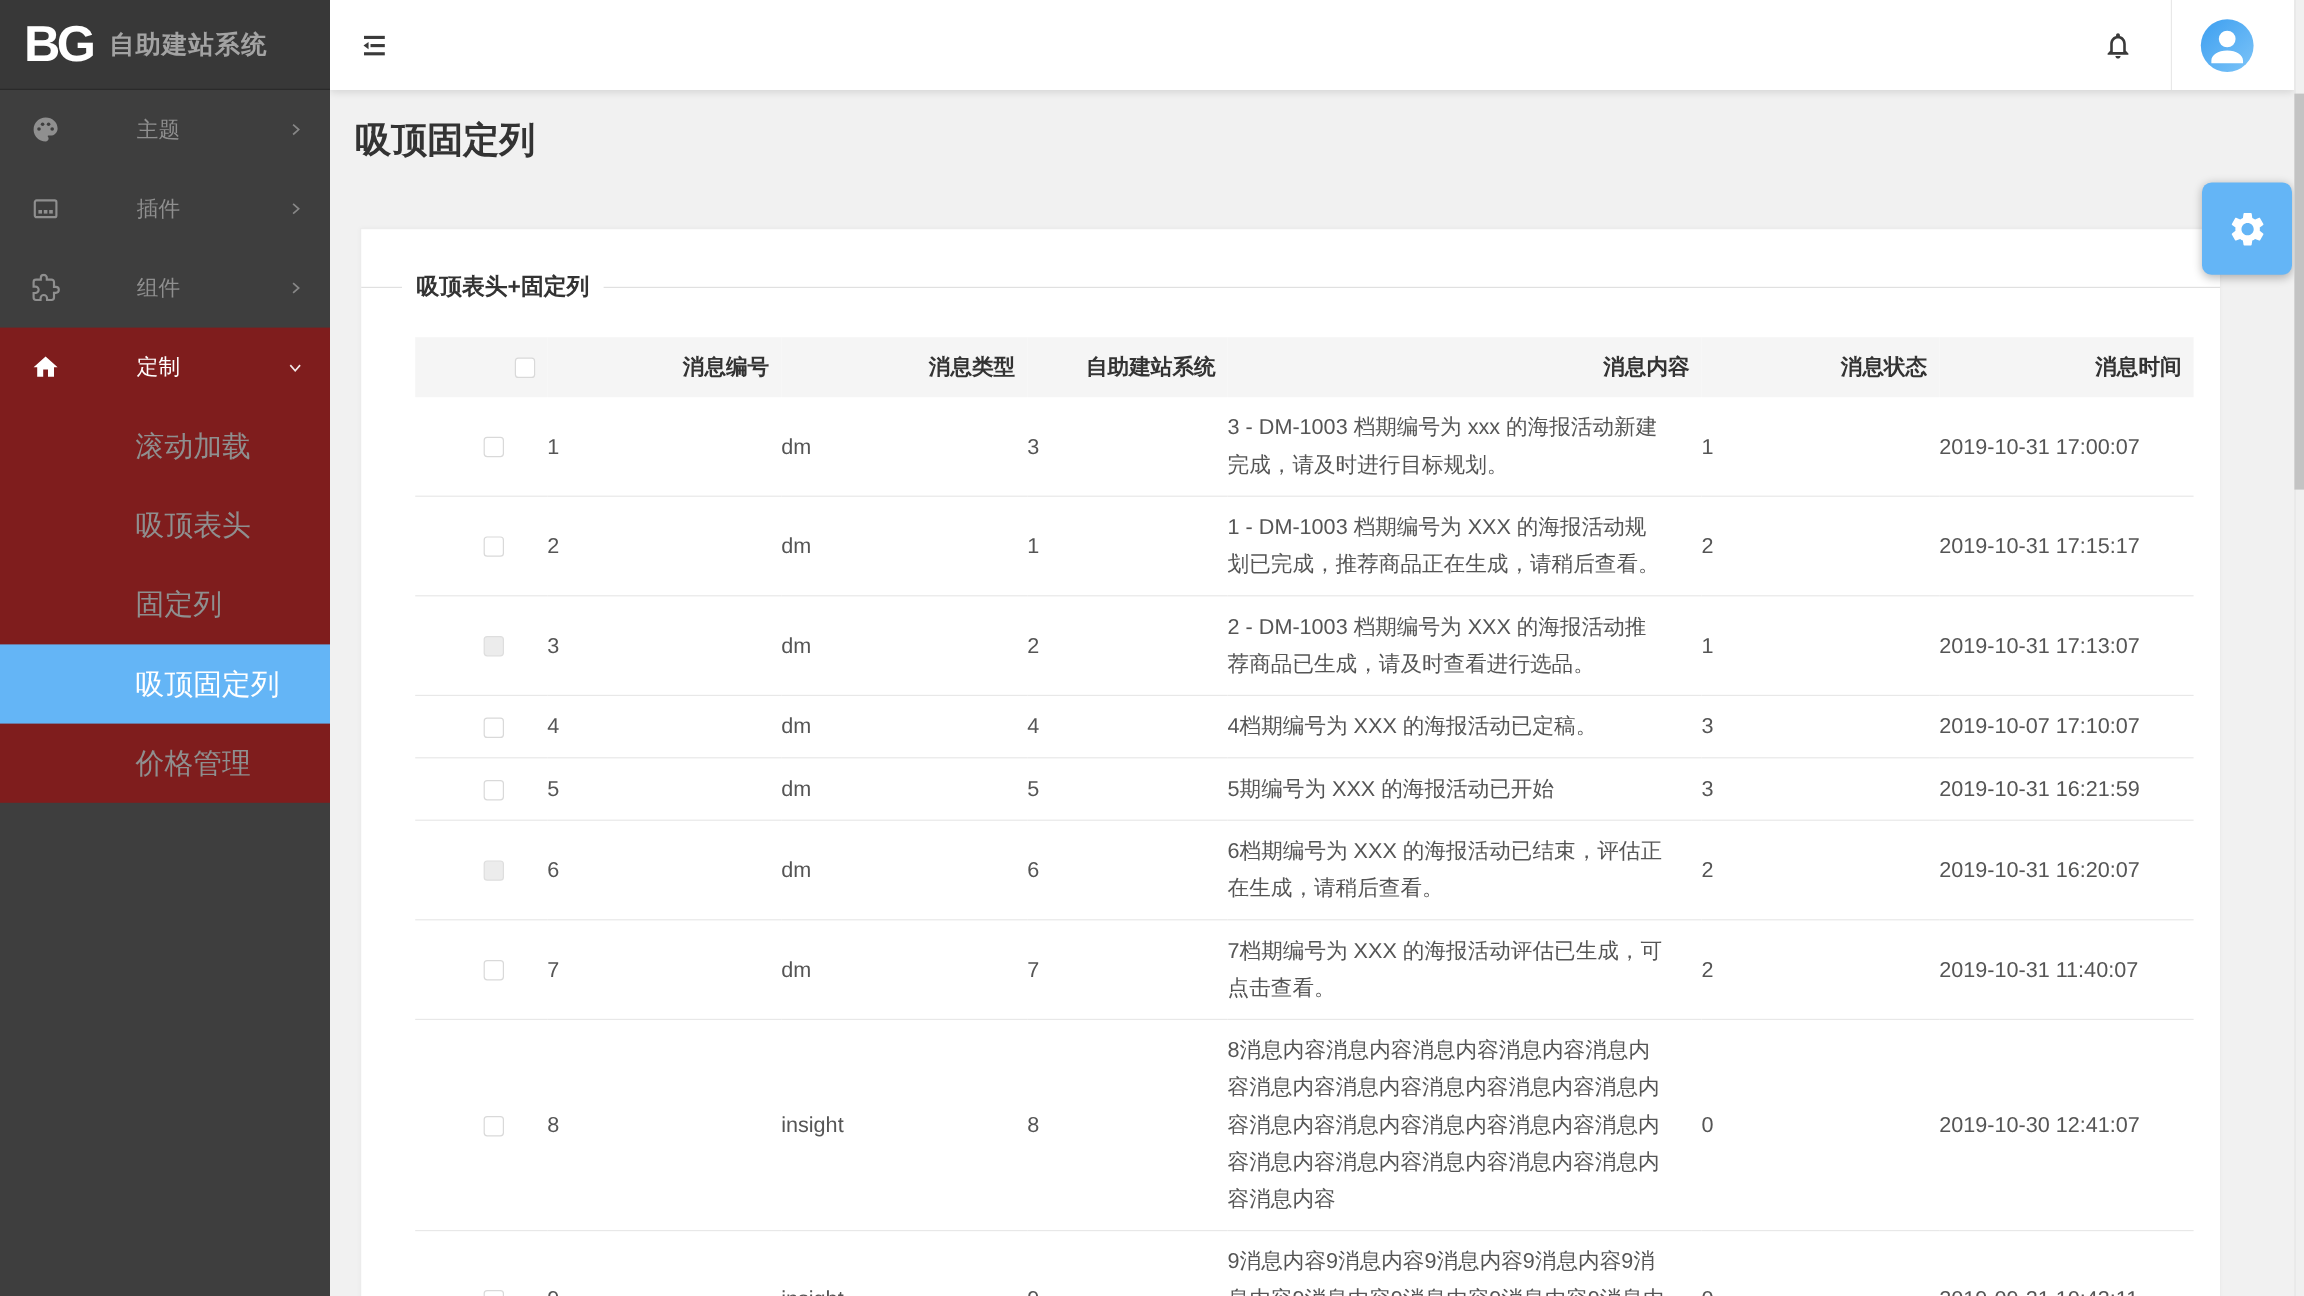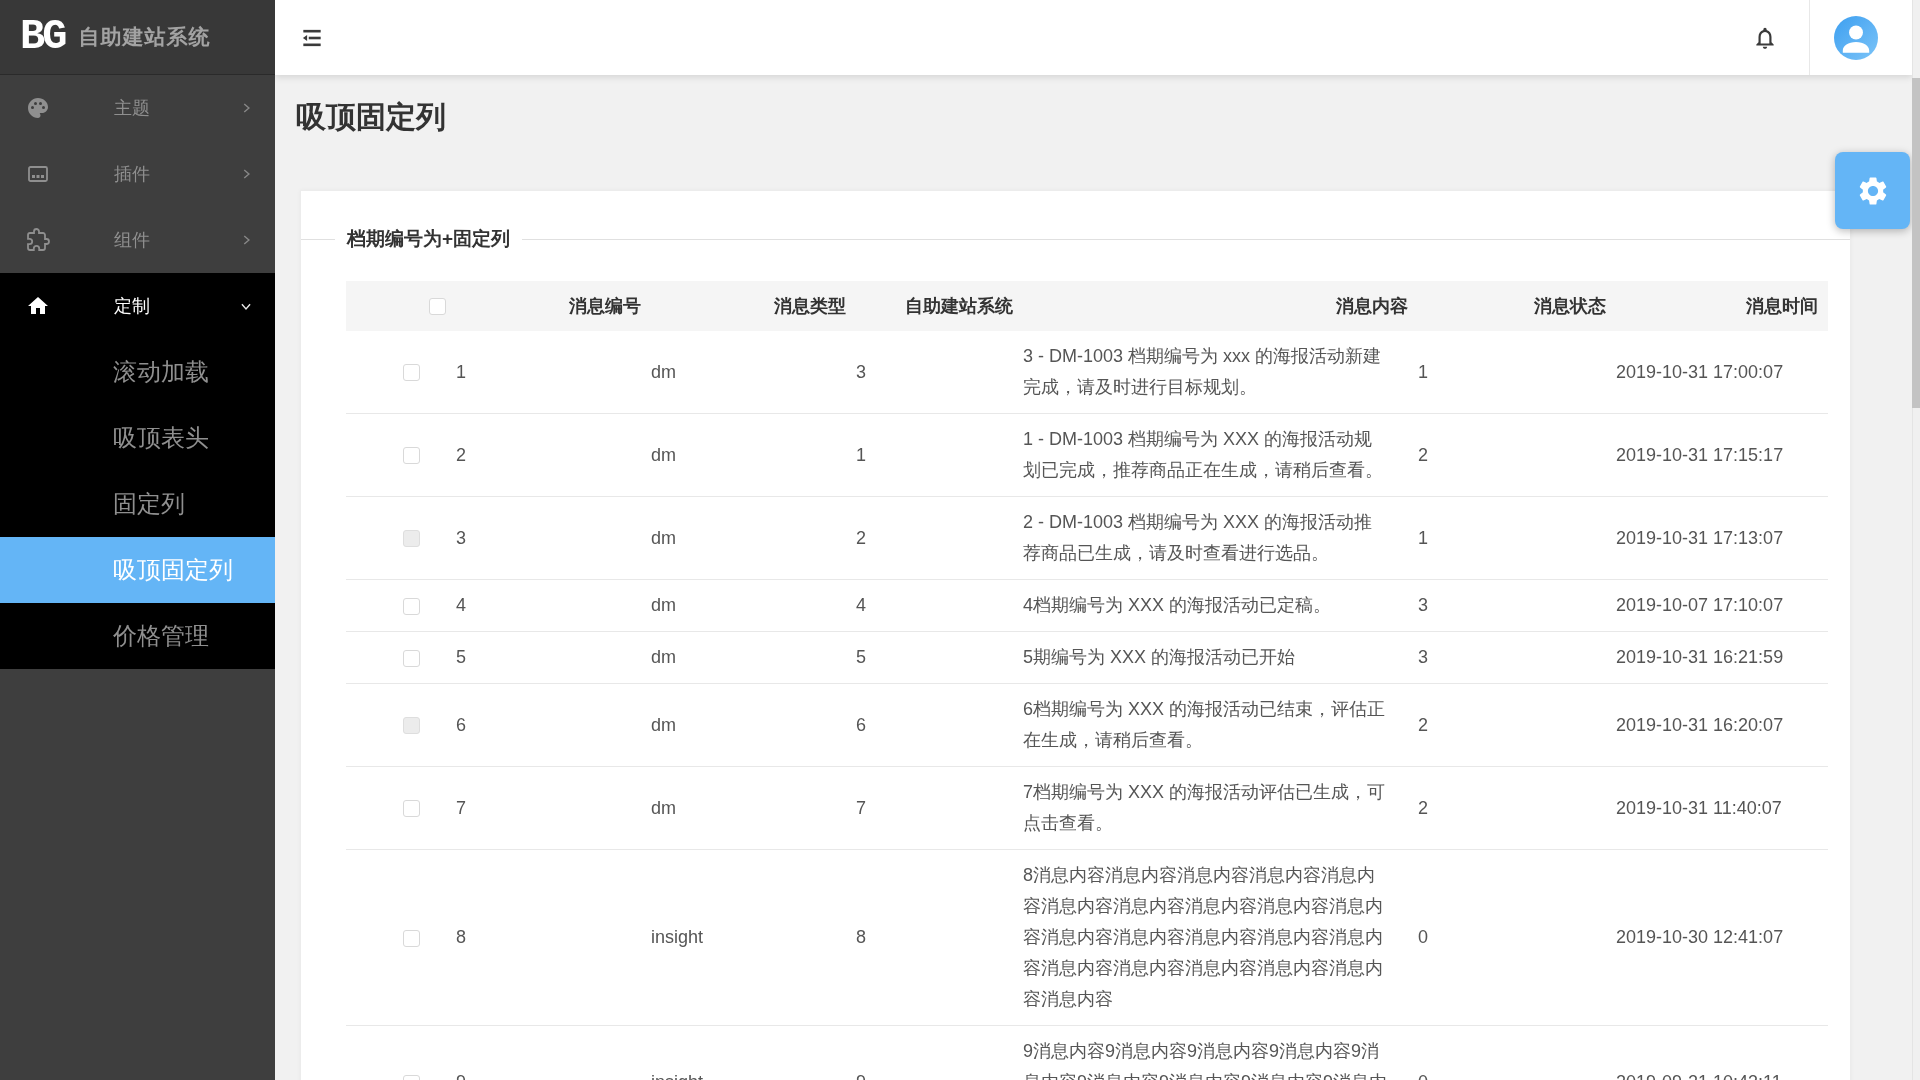--- a/index.html
+++ b/index.html
@@ -5,27 +5,27 @@
   * { margin:0; padding:0; box-sizing:border-box; }
   html,body { width:1920px; height:1080px; overflow:hidden;
     background:#f1f1f1; font-family:"Liberation Sans","DejaVu Sans",sans-serif; }
 
   
   .sidebar { position:absolute; left:0; top:0; width:275px; height:1080px;
     background:#3e3e3e; z-index:30; }
   .logo-bar { height:75px; display:flex; align-items:center; padding-left:20px;
     background:#383838; border-bottom:1px solid rgba(0,0,0,.25); }
   .logo-mark { color:#fff; font-size:42px; font-weight:700; letter-spacing:-3px;
-    font-family:Liberation Mono, monospace; line-height:1; margin-right:14px; }
+    font-family:Liberation Sans, sans-serif; line-height:1; margin-right:14px; }
   .logo-title { color:#a3a3a3; font-size:21px; font-weight:700; letter-spacing:1px; }
   .nav-item { height:66px; display:flex; align-items:center; padding:0 22px 0 26px;
     color:#8f8f8f; font-size:18px; cursor:pointer;gap:36px; }
   .nav-item .mi { width:24px; height:24px; flex:0 0 24px; }
   .nav-item .lbl { margin-left:28px; flex:1; }
-  .nav-group { background:#000000; }
+  .nav-group { background:#7f1d1d; }
   .nav-group .group-header { color:#ffffff; }
   .chev { width:14px; height:14px; opacity:.9; }
   .submenu-item { height:66px; display:flex; align-items:center;
     padding-left:113px; color:#8f8f8f; font-size:24px; cursor:pointer; }
   .submenu-item.active { background:#64b5f6; color:#ffffff; }
 
   
   .topbar { position:absolute; left:275px; top:0; right:8px; height:75px;
     background:#fff; box-shadow:0 2px 7px rgba(0,0,0,.13); z-index:10;
     display:flex; align-items:center; }
@@ -175,21 +175,21 @@
       <circle cx="12" cy="9" r="3.8" fill="#ffffff"></circle>
       <path fill="#ffffff" d="M12 14.2c-4.2 0-7.2 2.1-7.2 4.6V20h14.4v-1.2c0-2.5-3-4.6-7.2-4.6z"></path>
     </svg>
   </div>
 </div>
 
 <div class="page-title">吸顶固定列</div>
 
 <div class="card">
   <div class="fieldset-line">
-    <span class="fieldset-legend">档期编号为+固定列</span>
+    <span class="fieldset-legend">吸顶表头+固定列</span>
   </div>
 
   <div class="table-wrap">
     <table>
       <colgroup>
         <col style="width:110px">
           <col style="width:195px">
           <col style="width:205px">
         <col style="width:167px">
           <col style="width:395px">

